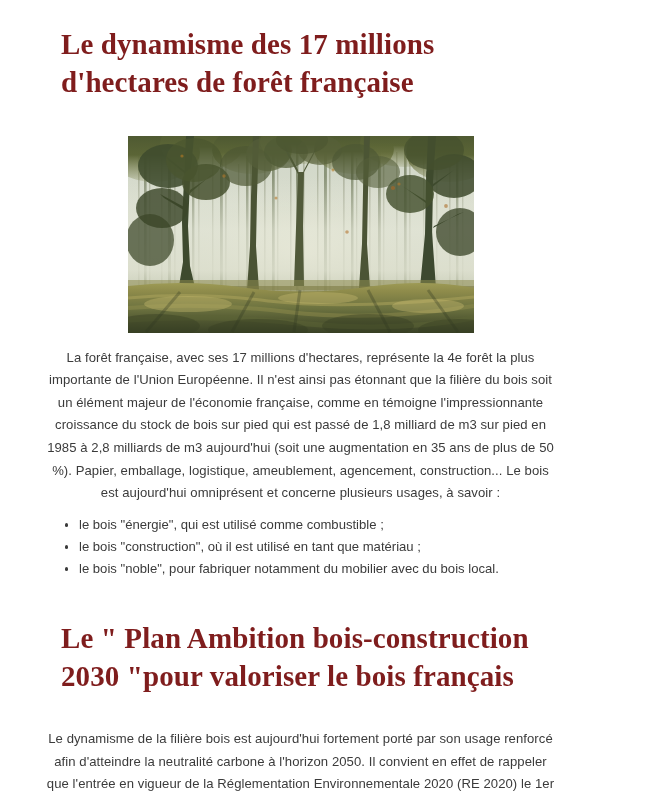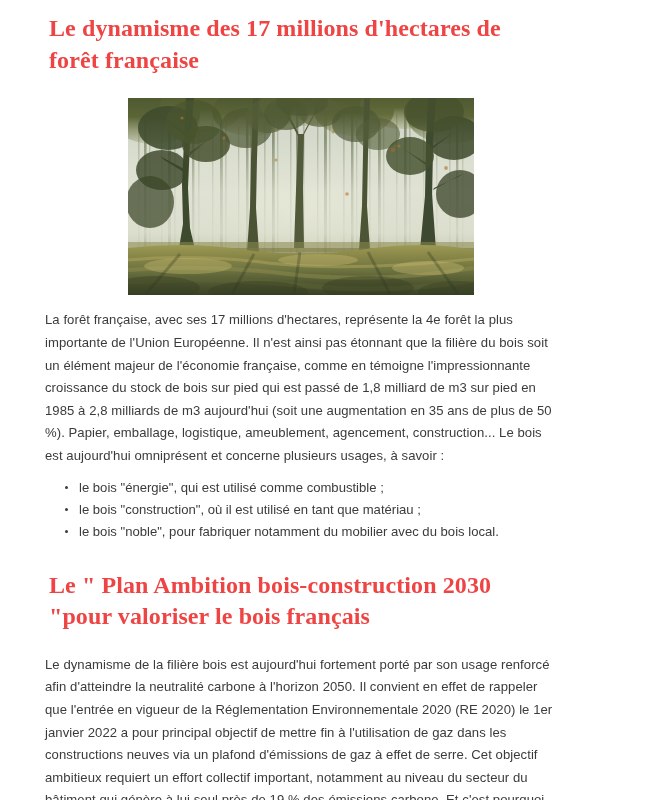--- a/index.html
+++ b/index.html
@@ -20,25 +20,25 @@
     width: 649px;
     min-height: 800px;
     box-sizing: border-box;
     padding: 0 93px 0 45px;
     background: #ffffff;
   }
 
   h2.section-heading {
     font-family: "Liberation Serif", serif;
     font-weight: bold;
-    color: #ef4444;
-    font-size: 24px;
+    color: #7f1d1d;
+    font-size: 29px;
     line-height: 1.32;
     letter-spacing: 0.1px;
-    margin: 4px;
+    margin: 16px;
     padding: 0;
   }
 
   .heading-1-wrap {
     padding-top: 9px;
   }
   .heading-2-wrap {
     padding-top: 23px;
   }
 
@@ -62,20 +62,21 @@
   }
 
   p.body-text {
     font-family: "Liberation Sans", sans-serif;
     font-size: 13.1px;
     line-height: 22.6px;
     color: #3b3b3b;
     margin: 0;
     padding: 0;
     letter-spacing: 0.005em;
+    text-align: center;
   }
 
   .para-1-wrap { padding-top: 14px; }
   .para-2-wrap { padding-top: 17px; }
 
   ul.usage-list {
     margin: 0;
     padding: 9px 0 0 26px;
     list-style: none;
   }

